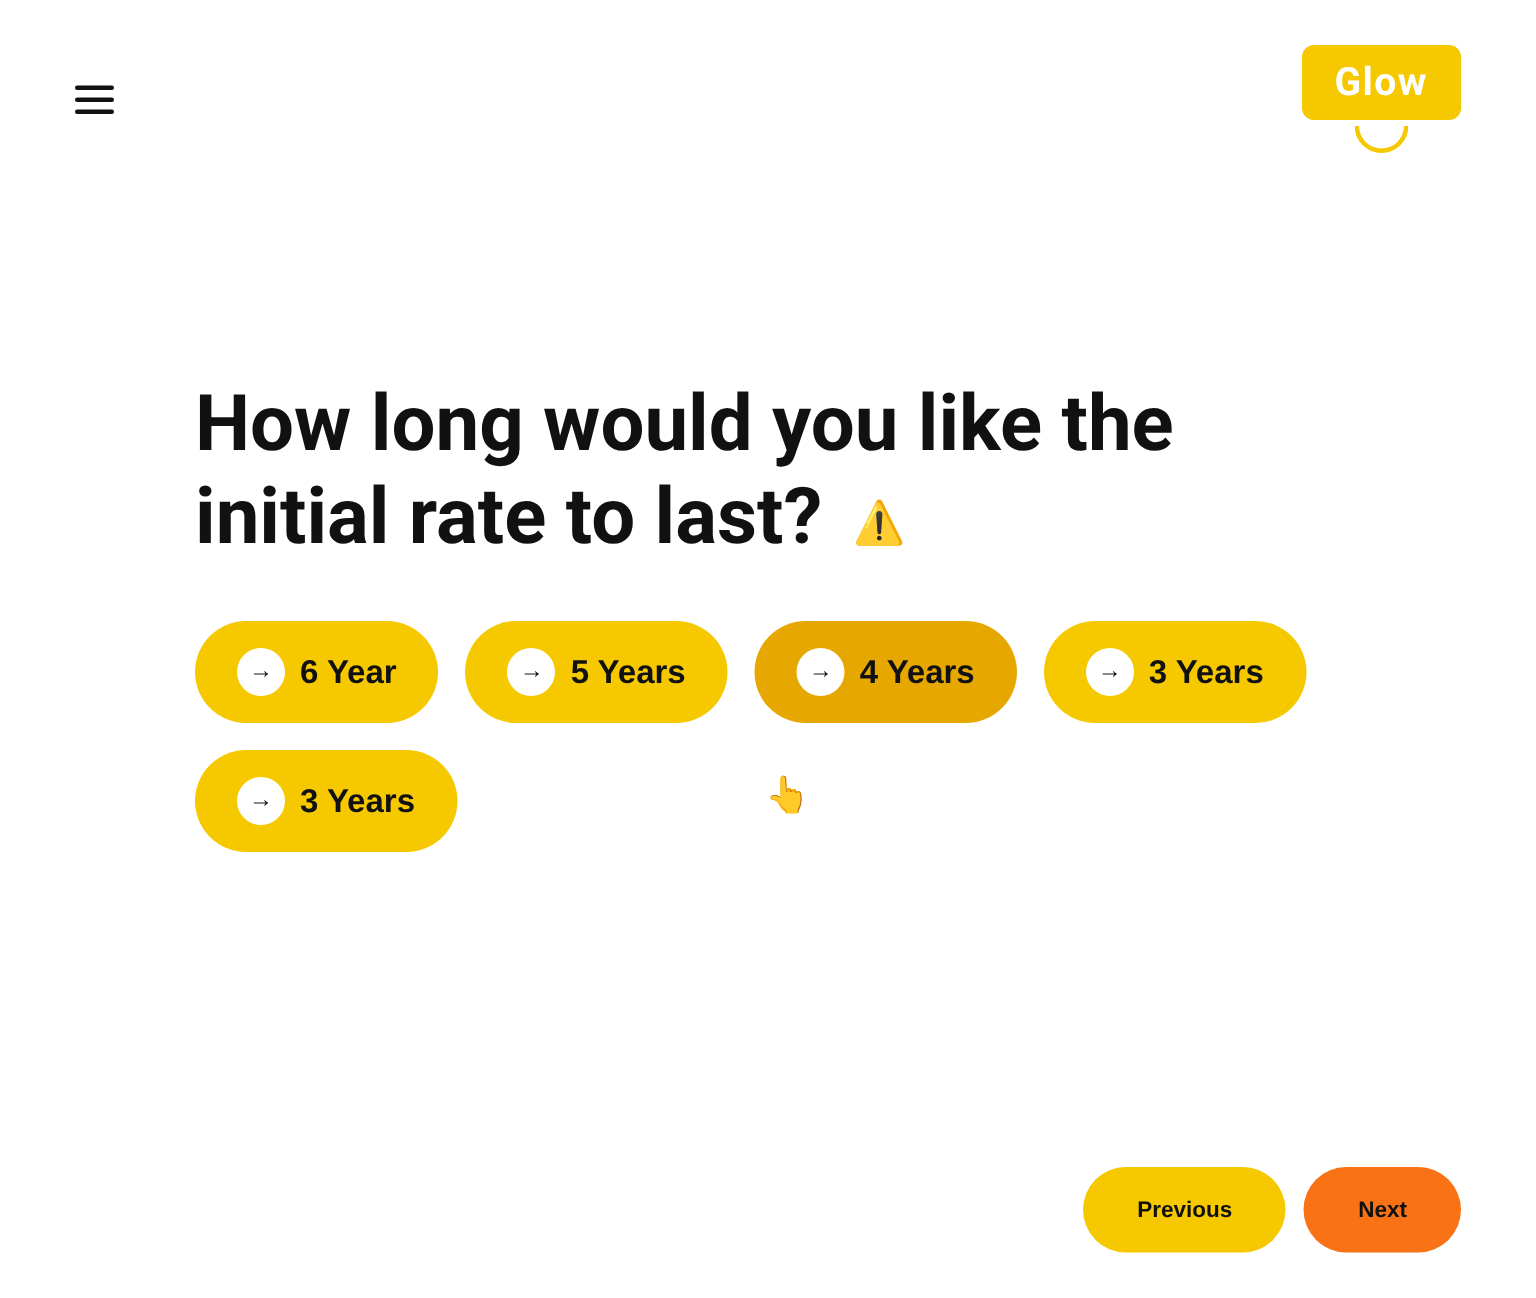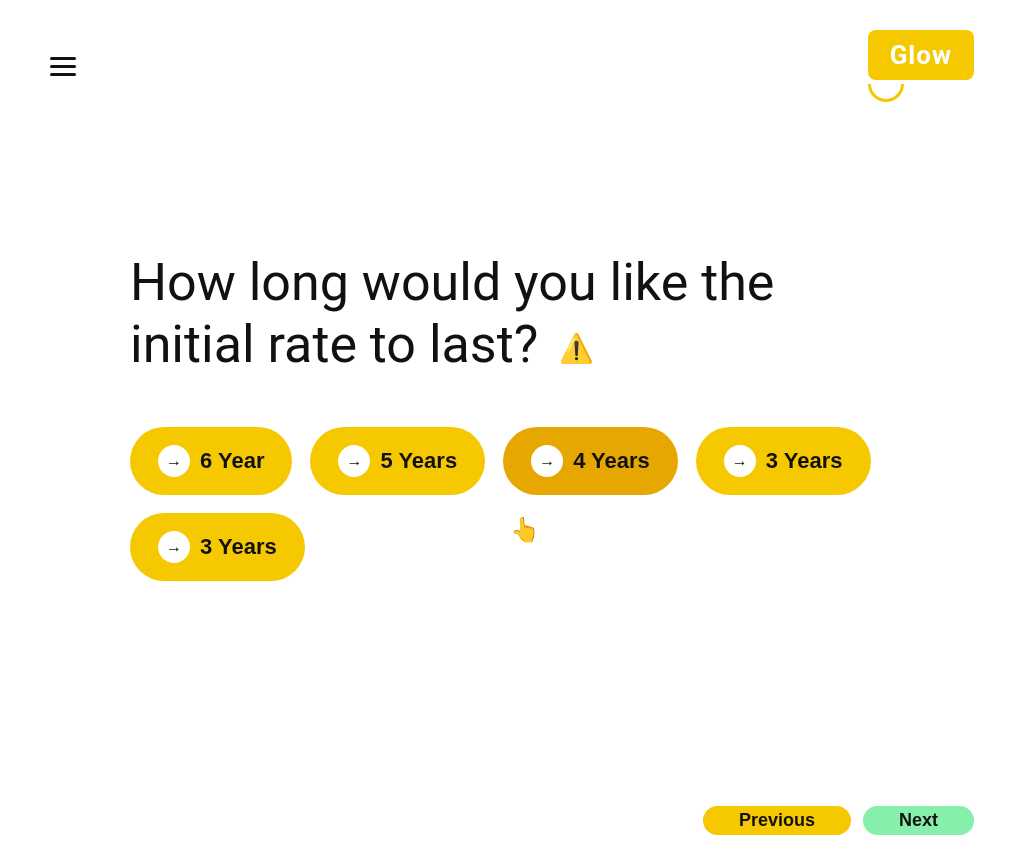--- a/index.html
+++ b/index.html
@@ -36,21 +36,21 @@
       display: block;
       width: 26px;
       height: 3px;
       background: #111;
       border-radius: 2px;
     }
 
     .logo-container {
       display: flex;
       flex-direction: column;
-      align-items: flex-start;
+      align-items: center;
     }
 
     .logo-badge {
       background: #f5c800;
       padding: 10px 22px;
       border-radius: 8px;
     }
 
     .logo-text {
       font-size: 26px;
@@ -68,24 +68,24 @@
       margin-top: 4px;
     }
 
     
     .main-content {
       padding: 120px 130px 0 130px;
     }
 
     .question-title {
       font-size: 52px;
-      font-weight: 400;
+      font-weight: 700;
       color: #111;
       line-height: 1.2;
-      margin-bottom: 50px;
+      margin-bottom: 37px;
       max-width: 750px;
     }
 
     .warning-icon {
       display: inline-block;
       font-size: 28px;
       vertical-align: middle;
       margin-left: 8px;
     }
 
@@ -136,35 +136,35 @@
     
     .footer-nav {
       position: absolute;
       bottom: 30px;
       right: 50px;
       display: flex;
       gap: 12px;
     }
 
     .nav-btn {
-      padding: 4px 36px;
+      padding: 20px 36px;
       border-radius: 50px;
       border: none;
-      font-size: 18px;
+      font-size: 15px;
       font-weight: 600;
       cursor: pointer;
     }
 
     .nav-btn.previous {
       background: #f5c800;
       color: #111;
     }
 
     .nav-btn.next {
-      background: #86efac;
+      background: #f97316;
       color: #111;
     }
 
     
     .cursor-hand {
       position: absolute;
       font-size: 24px;
       pointer-events: none;
       left: 510px;
       top: 516px;

